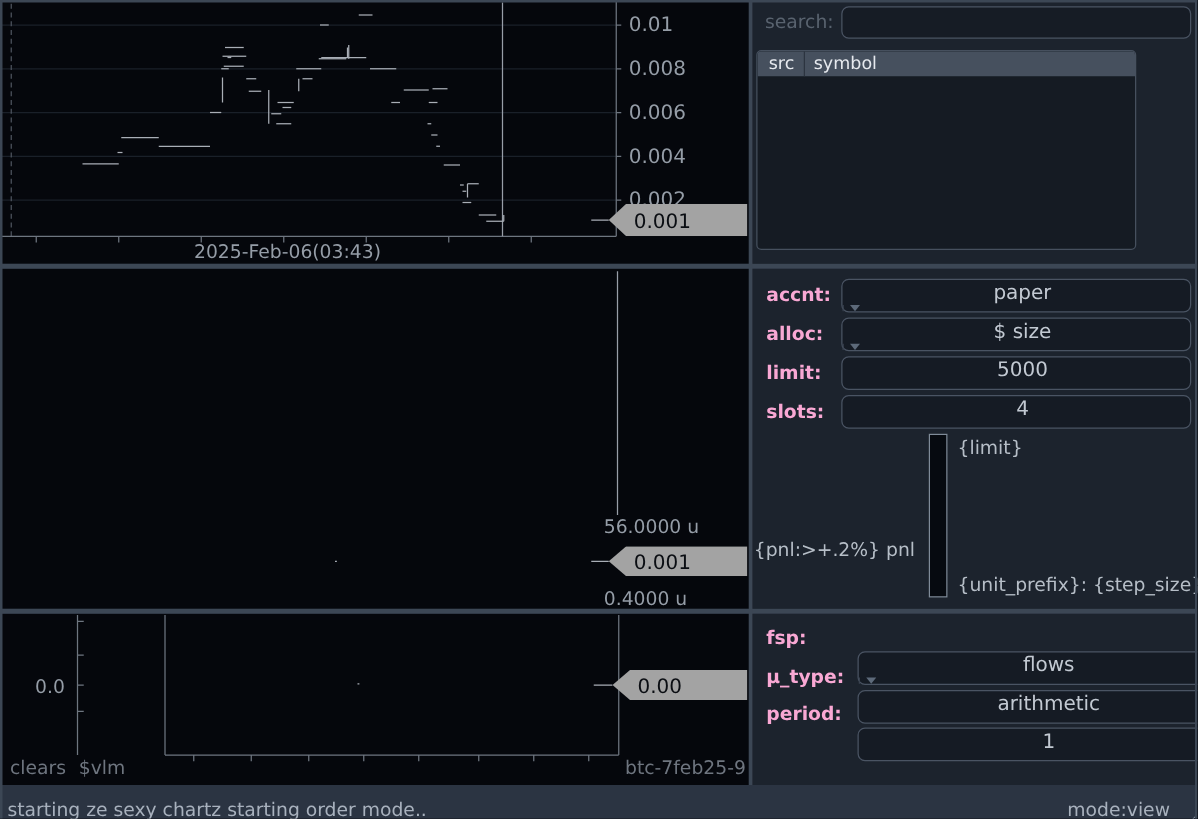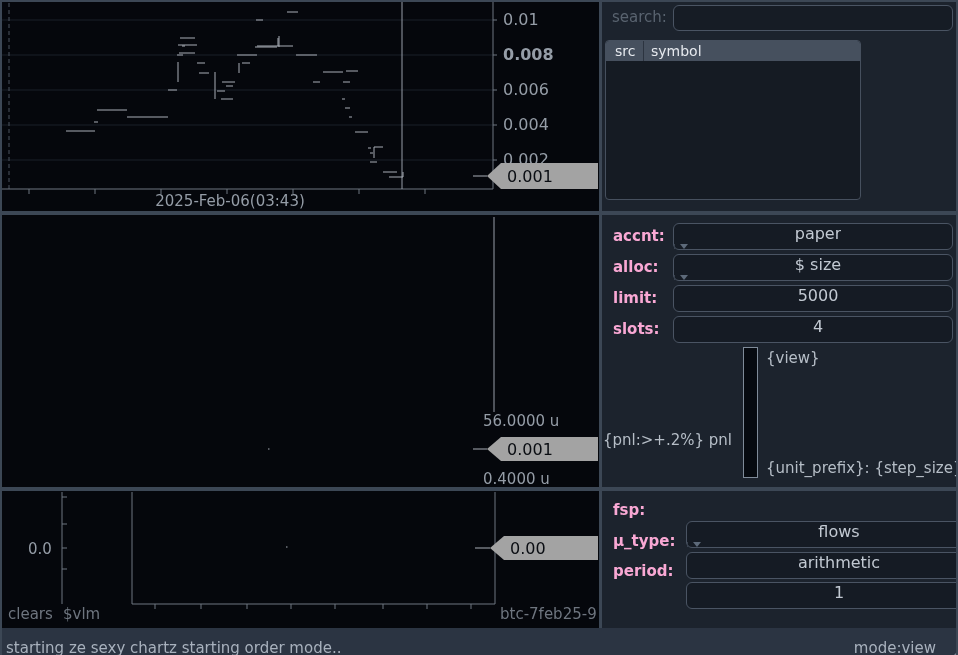--- a/index.html
+++ b/index.html
@@ -31,21 +31,21 @@
   #side-top{top:0;height:211px;}
   #side-mid{top:215px;height:272px;}
   #side-bot{top:491px;height:137px;}
 
   .side-label{color:#f9a8d4;font-size:15px;font-weight:bold;}
   #search-row{position:absolute;left:0;top:0;width:100%;height:36px;}
   #search-label{position:absolute;left:10px;top:8px;font-weight:normal;color:#59636f;font-size:15px;}
   #search-input{position:absolute;left:71px;top:5px;width:280px;height:26px;background:#161c25;
     border:1px solid #4a5463;border-radius:6px;color:#c2c9d2;font-size:15px;padding:0 8px;outline:none;}
 
-  #symbol-table{position:absolute;left:3px;top:40px;width:256px;height:160px;background:#151b23;
+  #symbol-table{position:absolute;left:3px;top:40px;width:304px;height:160px;background:#151b23;
     border:1px solid #46505e;border-radius:4px;overflow:hidden;}
   .tbl-header{display:flex;background:#46505e;height:20px;color:#e6e9ee;font-size:14px;line-height:20px;}
   .tbl-header .c-src{width:38px;padding-left:9px;border-right:1px solid #2c3440;}
   .tbl-header .c-symbol{flex:1;padding-left:7px;}
 
   .form-row{position:absolute;left:0;width:100%;height:27px;}
   .f-label{position:absolute;left:11px;top:0;line-height:27px;}
   .f-control{position:absolute;top:0;height:27px;background:#151b24;border:1px solid #4a5463;
     border-radius:6px;display:flex;align-items:center;color:#c2c9d2;font-size:16px;flex-direction:column;}
   .f-value{padding-left:10px;flex:1;white-space:nowrap;overflow:hidden;}
@@ -139,21 +139,21 @@
         <line x1="370" y1="153" x2="373" y2="153" stroke="#a9aeb6" stroke-width="1"></line>
         <line x1="374" y1="147" x2="383" y2="147" stroke="#a9aeb6" stroke-width="1"></line>
         <line x1="374" y1="147" x2="374" y2="158" stroke="#a9aeb6" stroke-width="1"></line>
         <line x1="370" y1="162" x2="377" y2="162" stroke="#a9aeb6" stroke-width="1"></line>
         <line x1="383" y1="172" x2="397" y2="172" stroke="#a9aeb6" stroke-width="1"></line>
         <line x1="389" y1="177" x2="403" y2="177" stroke="#a9aeb6" stroke-width="1"></line>
         <line x1="403" y1="172" x2="403" y2="177" stroke="#a9aeb6" stroke-width="1"></line>
         <line x1="473" y1="176" x2="487" y2="176" stroke="#a9aeb6" stroke-width="1"></line>
       </svg>
       <div class="chart-text" style="left: 503px; top: 10px;">0.01</div>
-      <div class="chart-text" style="left: 503px; top: 45px; font-weight: bold;">0.008</div>
+      <div class="chart-text" style="left: 503px; top: 45px;">0.008</div>
       <div class="chart-text" style="left: 503px; top: 80px;">0.006</div>
       <div class="chart-text" style="left: 503px; top: 115px;">0.004</div>
       <div class="chart-text" style="left: 503px; top: 150px;">0.002</div>
       <div class="chart-text small" style="left: 150px; top: 192px; width: 160px; text-align: center;">2025-Feb-06(03:43)</div>
       <div class="price-tag" style="width: 111px; height: 26px; top: 163px;">0.001</div>
     </div>
   <div class="chart-panel" id="chart-mid">
       <svg width="599" height="272">
         <line x1="494" y1="2" x2="494" y2="197" stroke="#989ea8" stroke-width="1"></line>
         <line x1="473" y1="234" x2="487" y2="234" stroke="#a9aeb6" stroke-width="1"></line>
@@ -229,21 +229,21 @@
         <span class="f-value">5000</span>
       </div>
     </div>
     <div class="form-row mr4">
       <span class="f-label side-label">slots:</span>
       <div class="f-control">
         <span class="f-value">4</span>
       </div>
     </div>
     <div id="slider-bar"></div>
-    <span class="slider-txt" id="slider-top-label">{view}</span>
+    <span class="slider-txt" id="slider-top-label">{limit}</span>
     <span class="slider-txt" id="slider-left-label">{pnl:&gt;+.2%} pnl</span>
     <span class="slider-txt" id="slider-bottom-label">{unit_prefix}: {step_size}</span>
   </div>
 
   <div class="side-section" id="side-bot">
     <div class="form-row br1">
       <span class="f-label side-label">fsp:</span>
       <div class="f-control">
         <span class="f-value">flows</span>
         <span class="dd-arrow"></span>

